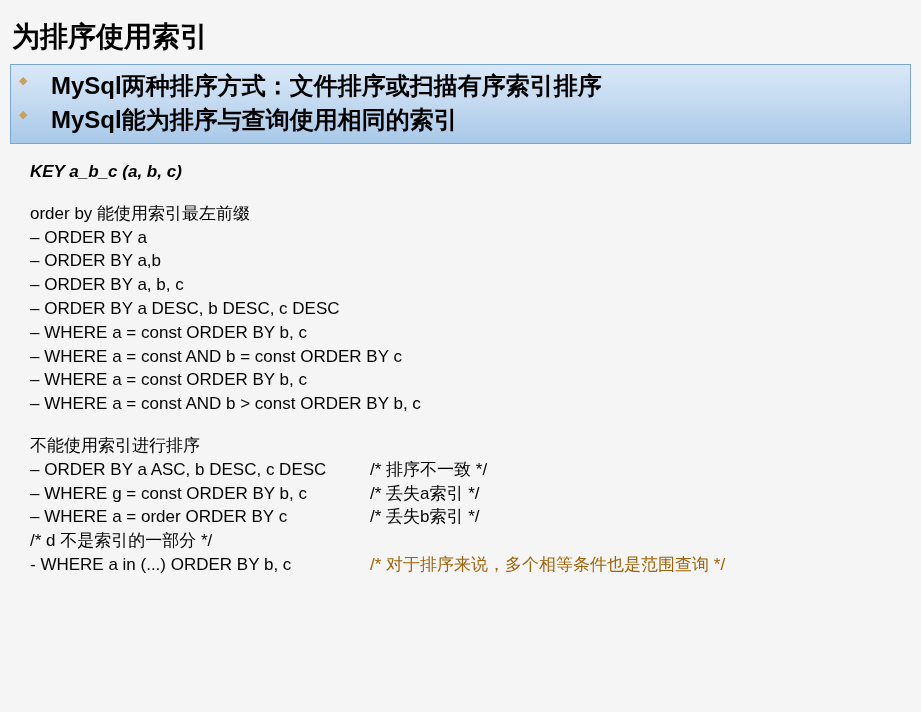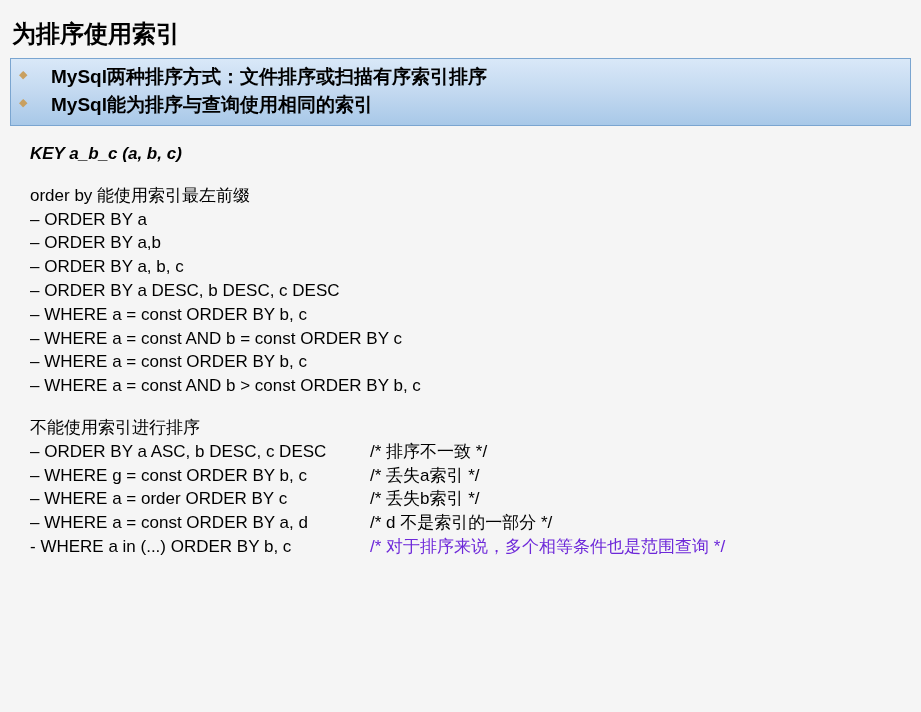--- a/index.html
+++ b/index.html
@@ -5,21 +5,21 @@
     * { margin: 0; padding: 0; box-sizing: border-box; }
     body {
       width: 921px;
       height: 712px;
       background: #f5f5f5;
       font-family: "Microsoft YaHei", "SimHei", Arial, sans-serif;
       padding: 18px 10px;
       color: #000;
     }
     .title {
-      font-size: 24px;
+      font-size: 28px;
       font-weight: bold;
       margin-bottom: 8px;
       padding-left: 2px;
     }
     .blue-box {
       background: linear-gradient(to bottom, #d9e8f8 0%, #c3d9f0 50%, #a8c8e8 100%);
       border: 1px solid #7aa5d0;
       padding: 4px 8px 6px 8px;
       margin-bottom: 16px;
     }
@@ -29,21 +29,21 @@
       padding: 1px 0;
     }
     .bullet-icon {
       width: 18px;
       flex-shrink: 0;
       font-size: 11px;
       color: #c9a060;
       padding-top: 4px;
     }
     .bullet-text {
-      font-size: 19px;
+      font-size: 24px;
       font-weight: bold;
       padding-left: 14px;
     }
     .content {
       padding-left: 20px;
       font-size: 17px;
       line-height: 1.4;
     }
     .key-line {
       font-weight: bold;
@@ -53,21 +53,21 @@
     .section-head {
       margin-top: 18px;
     }
     .code-line {
       white-space: pre;
     }
     .comment {
       color: #000;
     }
     .red {
-      color: #6d28d9;
+      color: #a16207;
     }
     .row {
       display: flex;
     }
     .left-col {
       min-width: 340px;
     }
   </style>
 </head>
 <body>
@@ -107,20 +107,19 @@
   </div>
   <div class="row">
     <span class="left-col code-line">– WHERE g = const ORDER BY b, c</span>
     <span class="comment">/* 丢失a索引 */</span>
   </div>
   <div class="row">
     <span class="left-col code-line">– WHERE a = order ORDER BY c</span>
     <span class="comment">/* 丢失b索引 */</span>
   </div>
   <div class="row">
-    <span class="left-col code-line">– WHERE a = const ORDER BY a, d</span>
     <span class="comment">/* d 不是索引的一部分 */</span>
   </div>
   <div class="row">
     <span class="left-col code-line">- WHERE a in (...) ORDER BY b, c</span>
     <span class="comment red">/* 对于排序来说，多个相等条件也是范围查询 */</span>
   </div>
 </div>
 
 </body></html>

